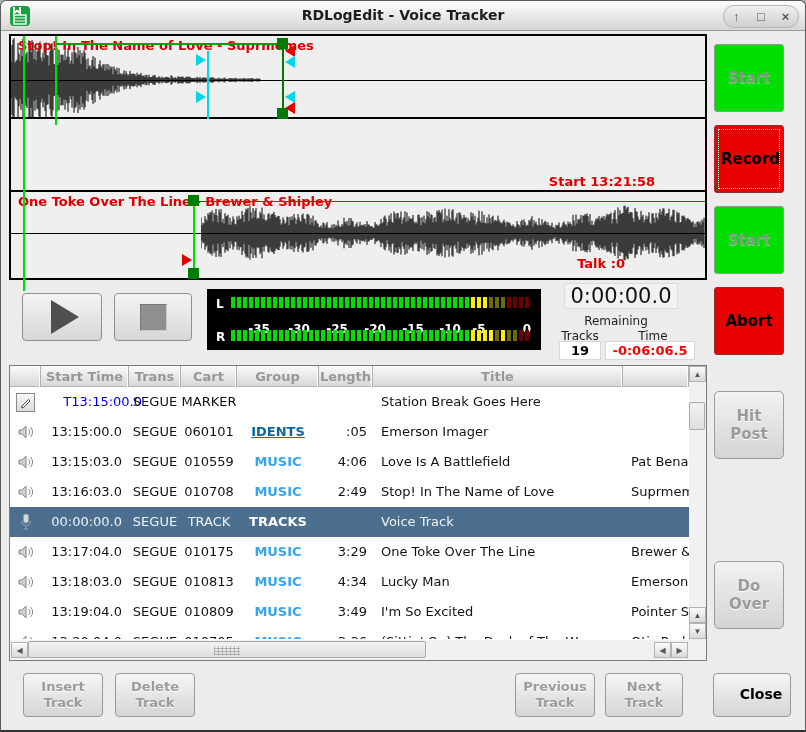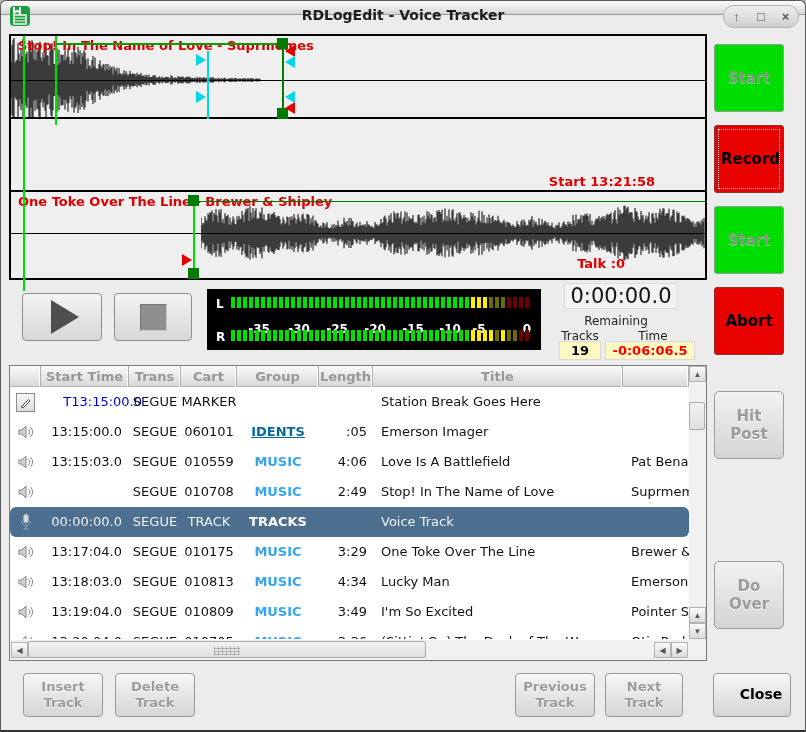--- a/index.html
+++ b/index.html
@@ -4,21 +4,21 @@
 <style>
   html,body{margin:0;padding:0;background:#b0b0b0;}
   *{box-sizing:border-box;}
   .window{
     position:relative;width:806px;height:732px;margin:0 auto;
     background:#ececec;border:1px solid #5a5a5a;border-bottom:2px solid #333;
     font-family:"DejaVu Sans","Liberation Sans",sans-serif;
     overflow:hidden;border-radius:6px 6px 0 0;
   }
   
-  .titlebar{position:absolute;left:0;top:0;width:100%;height:14px;
+  .titlebar{position:absolute;left:0;top:0;width:100%;height:30px;
     background:linear-gradient(#fdfdfd,#d6d6d6);border-bottom:1px solid #9a9a9a;
     border-radius:6px 6px 0 0;}
   .titlebar .app-icon{position:absolute;left:8px;top:4px;width:22px;height:22px;}
   .titlebar .title{position:absolute;left:0;right:0;top:6px;text-align:center;
     font-weight:bold;font-size:14px;color:#1d1d1d;}
   .win-btns{position:absolute;right:6px;top:4px;width:76px;height:23px;
     background:linear-gradient(#efefef,#cfcfcf);border:1px solid #b5b5b5;border-radius:11px;
     display:flex;align-items:center;justify-content:space-around;}
   .win-btn{width:18px;height:18px;border:none;background:transparent;color:#555;
     font-size:13px;font-weight:bold;line-height:18px;text-align:center;padding:0;cursor:default;}
@@ -55,33 +55,33 @@
   .meter{position:absolute;left:206px;top:288px;width:334px;height:61px;background:#000;}
   .meter .ch-label{position:absolute;left:9px;color:#fff;font-weight:bold;font-size:12px;}
   .seg-row{position:absolute;left:24px;width:302px;height:11px;display:flex;}
   .seg{width:4px;height:11px;margin-right:2px;flex:none;}
   .scale-row{position:absolute;left:24px;top:21px;width:302px;height:15px;}
   .scale-lab{position:absolute;transform:translateX(-50%);color:#fff;font-weight:bold;font-size:12px;margin-top:12px;}
   .clock{position:absolute;left:563px;top:282px;width:114px;height:26px;background:#f2f2f2;
     border:1px solid #dcdcdc;text-align:center;font-size:21px;color:#141414;line-height:25px;}
   .rem-label{position:absolute;left:555px;top:313px;width:120px;text-align:center;font-size:12px;color:#222;}
   .rem-sub{position:absolute;top:328px;text-align:center;font-size:12px;color:#222;}
-  .rem-box{position:absolute;top:340px;height:19px;background:#fef9c3;border:1px solid #d8d8d8;
+  .rem-box{position:absolute;top:340px;height:19px;background:#ffffff;border:1px solid #d8d8d8;
     text-align:center;font-weight:bold;font-size:13px;line-height:18px;}
   
   .log{position:absolute;left:8px;top:364px;width:698px;height:296px;
     border:1px solid #7a7a7a;background:#fff;overflow:hidden;}
   .log-head{position:absolute;left:0;top:0;width:679px;height:21px;
     background:linear-gradient(#fafafa,#d8d8d8);border-bottom:1px solid #b5b5b5;}
   .hcell{position:absolute;top:0;height:21px;line-height:21px;text-align:center;
     color:#979797;font-weight:bold;font-size:13px;border-right:1px solid #b0b0b0;
     box-shadow:inset -1px 0 0 #fdfdfd;overflow:hidden;}
   .log-body{position:absolute;left:0;top:21px;width:679px;height:252px;overflow:hidden;background:#fff;}
   .lrow{position:relative;width:100%;height:30px;background:#fff;}
-  .lrow.selected{background:#4d6f8f;border-radius:6px;}
+  .lrow.selected{background:#4d6f8f;}
   .lcell{position:absolute;top:0;height:30px;line-height:30px;font-size:13px;color:#131313;
     white-space:nowrap;overflow:hidden;}
   .lrow.selected .lcell{color:#eef2f6;}
   .cell-icon{left:0;width:31px;display:flex;align-items:center;justify-content:center;}
   .cell-time{left:31px;width:88px;text-align:right;padding-right:7px;}
   .cell-trans{left:119px;width:52px;text-align:center;}
   .cell-cart{left:171px;width:56px;text-align:center;}
   .cell-group{left:227px;width:82px;text-align:center;font-weight:bold;}
   .cell-len{left:309px;width:54px;text-align:right;padding-right:6px;}
   .cell-title{left:363px;width:250px;padding-left:8px;}
@@ -365,20 +365,21 @@
           <div class="lcell cell-title">Love Is A Battlefield</div>
           <div class="lcell cell-artist">Pat Benatar</div>
         </div>
         <div class="lrow">
           <div class="lcell cell-icon">
             <svg width="18" height="16" viewBox="0 0 18 16">
               <path d="M2 6 h3 l4 -4 v12 l-4 -4 h-3 z" fill="#cfcfcf" stroke="#8a8a8a" stroke-width="1"></path>
               <path d="M11.5 5 a4 4 0 0 1 0 6 M13.5 3 a7 7 0 0 1 0 10" fill="none" stroke="#8a8a8a" stroke-width="1"></path>
             </svg>
           </div>
+          <div class="lcell cell-time">13:16:03.0</div>
           <div class="lcell cell-trans">SEGUE</div>
           <div class="lcell cell-cart">010708</div>
           <div class="lcell cell-group" style="color: rgb(53, 165, 240);">MUSIC</div>
           <div class="lcell cell-len">2:49</div>
           <div class="lcell cell-title">Stop! In The Name of Love</div>
           <div class="lcell cell-artist">Suprmemes</div>
         </div>
         <div class="lrow selected">
           <div class="lcell cell-icon">
             <svg width="12" height="18" viewBox="0 0 12 18">

